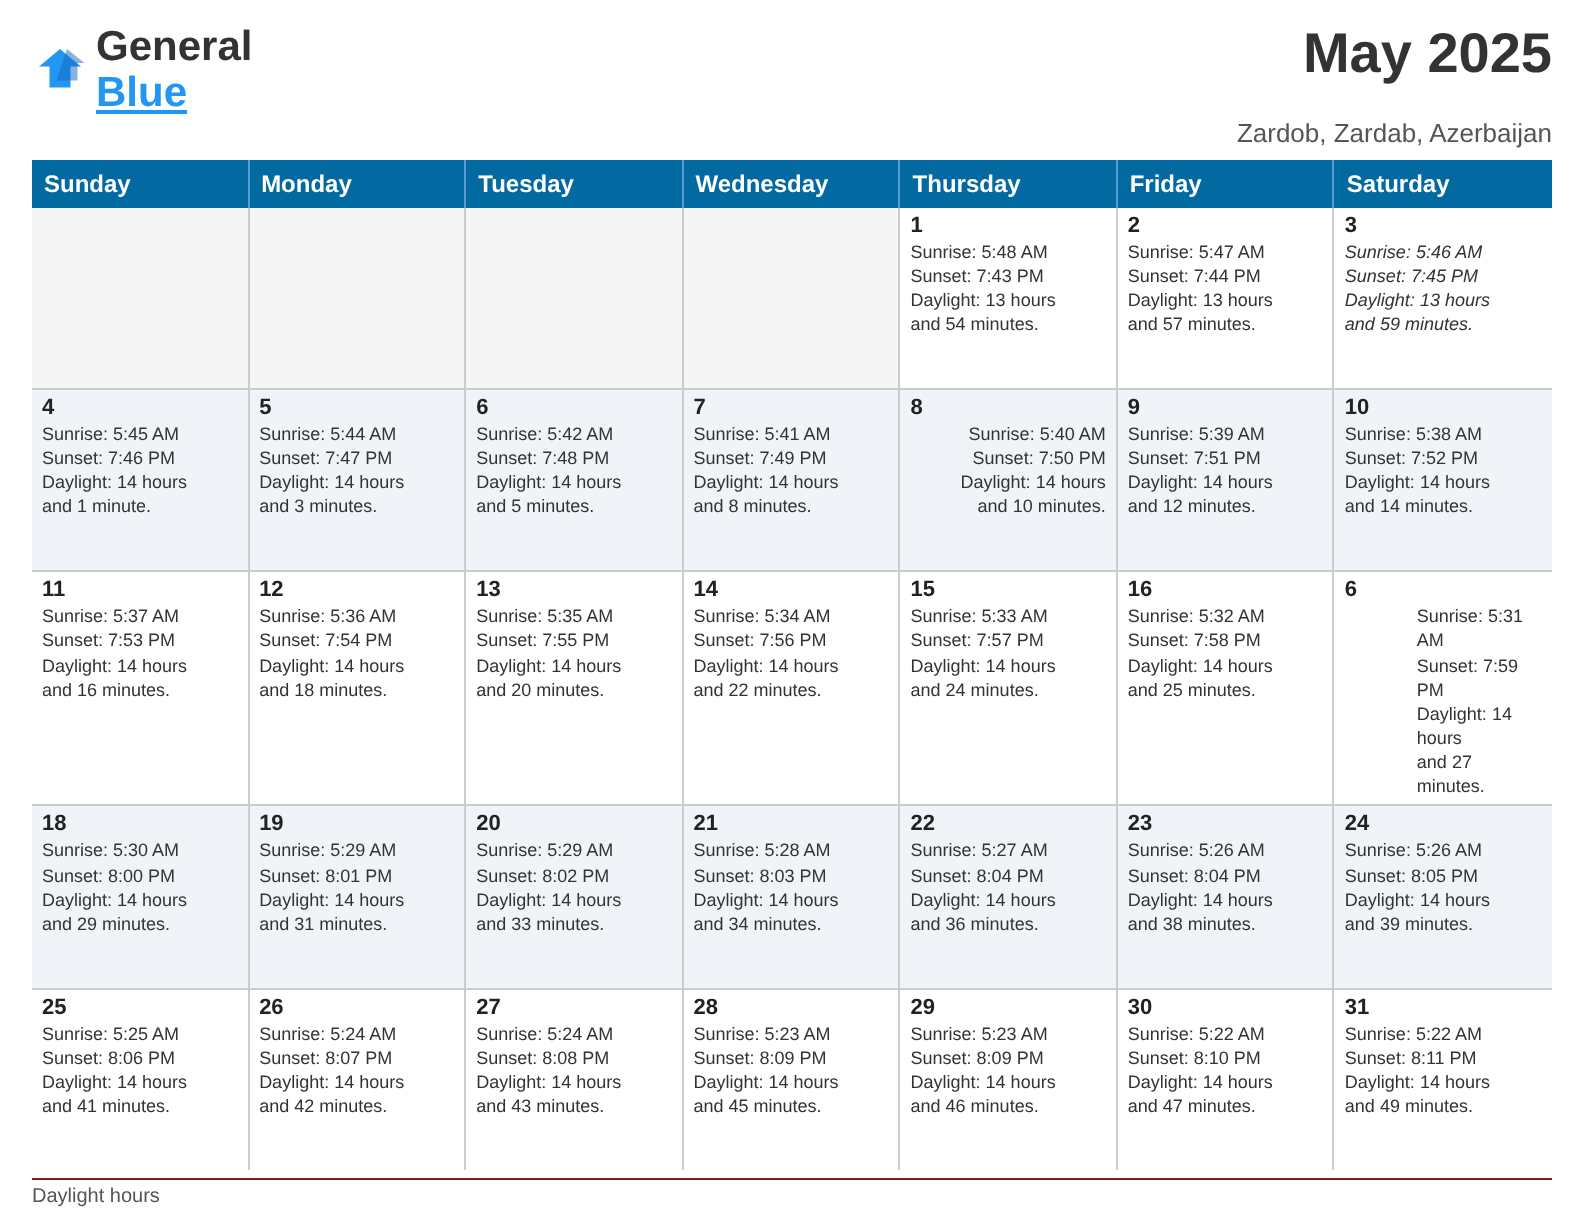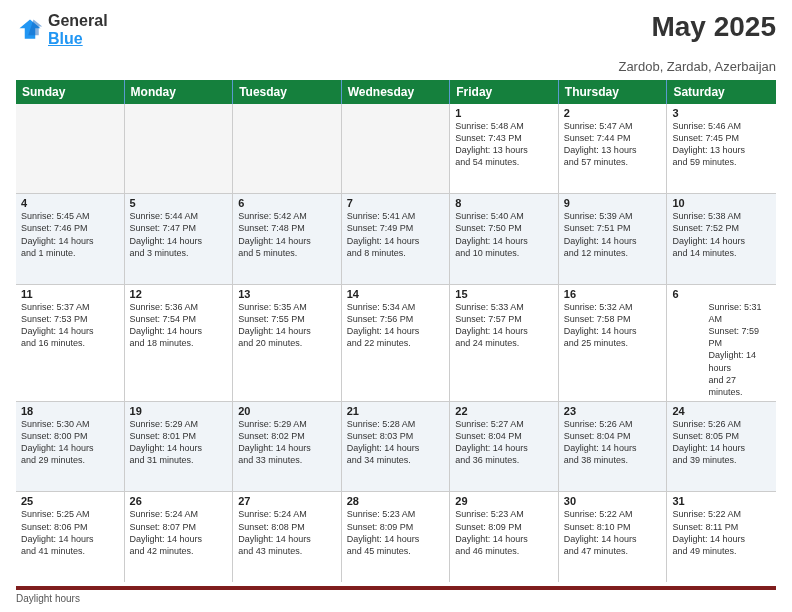--- a/index.html
+++ b/index.html
@@ -22,21 +22,21 @@
       justify-content: space-between;
       align-items: flex-start;
       margin-bottom: 6px;
     }
     .logo {
       display: flex;
       align-items: center;
       gap: 4px;
     }
     .logo-text {
-      font-size: 16px;
+      font-size: 21px;
       font-weight: bold;
       line-height: 1.1;
     }
     .logo-general { color: #333; }
     .logo-blue { color: #2196f3; text-decoration: underline; }
     .logo-icon {
       width: 28px;
       height: 28px;
     }
     .title-block {
@@ -54,21 +54,21 @@
       margin-top: 16px;
     }
     .calendar {
       flex: 1;
       display: flex;
       flex-direction: column;
     }
     .cal-header {
       display: grid;
       grid-template-columns: repeat(7, 1fr);
-      background: #15803d;
+      background: #0369a1;
     }
     .cal-header-cell {
       color: #fff;
       font-size: 12px;
       font-weight: bold;
       padding: 5px 6px;
       text-align: left;
       border-right: 1px solid #5a9ad0;
     }
     .cal-header-cell:last-child { border-right: none; }
@@ -105,21 +105,21 @@
     .cell-text {
       font-size: 9px;
       line-height: 1.35;
       color: #333;
     }
     .footer-note {
       font-size: 10px;
       color: #555;
       margin-top: 4px;
       padding-top: 3px;
-      border-top: 4px solid #7f1d1d;
+      border-top: 1px solid #7f1d1d;
     }
   </style>
 </head>
 <body>
 
 <div class="page">
   <div class="header">
     <div class="logo">
       <svg class="logo-icon" viewBox="0 0 32 32">
         <polygon points="16,4 28,14 22,14 22,26 10,26 10,14 4,14" fill="#2196f3"></polygon>
@@ -135,22 +135,22 @@
       <div class="location">Zardob, Zardab, Azerbaijan</div>
     </div>
   </div>
 
   <div class="calendar">
     <div class="cal-header">
     <div class="cal-header-cell">Sunday</div>
         <div class="cal-header-cell">Monday</div>
         <div class="cal-header-cell">Tuesday</div>
         <div class="cal-header-cell">Wednesday</div>
+        <div class="cal-header-cell">Thursday</div>
         <div class="cal-header-cell">Friday</div>
-        <div class="cal-header-cell">Thursday</div>
         <div class="cal-header-cell">Saturday</div>
       </div>
     <div class="cal-body">
     <div class="cal-row">
           <div class="cal-cell empty"></div>
           <div class="cal-cell empty"></div>
           <div class="cal-cell empty"></div>
           <div class="cal-cell empty"></div>
           <div class="cal-cell">
             <div class="day-num">1</div>
@@ -161,21 +161,21 @@
           </div>
           <div class="cal-cell">
             <div class="day-num">2</div>
             <div class="cell-text" style="white-space: pre-line;">Sunrise: 5:47 AM
 Sunset: 7:44 PM
 Daylight: 13 hours
 and 57 minutes.</div>
           </div>
           <div class="cal-cell">
             <div class="day-num">3</div>
-            <div class="cell-text" style="white-space: pre-line;">Sunrise: 5:46 AM
+            <div class="cell-text" style="white-space: pre-line; font-style: italic;">Sunrise: 5:46 AM
 Sunset: 7:45 PM
 Daylight: 13 hours
 and 59 minutes.</div>
           </div>
         </div>
         <div class="cal-row">
           <div class="cal-cell alt-row">
             <div class="day-num">4</div>
             <div class="cell-text" style="white-space: pre-line;">Sunrise: 5:45 AM
 Sunset: 7:46 PM
@@ -198,21 +198,21 @@
           </div>
           <div class="cal-cell alt-row">
             <div class="day-num">7</div>
             <div class="cell-text" style="white-space: pre-line;">Sunrise: 5:41 AM
 Sunset: 7:49 PM
 Daylight: 14 hours
 and 8 minutes.</div>
           </div>
           <div class="cal-cell alt-row">
             <div class="day-num">8</div>
-            <div class="cell-text" style="white-space: pre-line;">Sunrise: 5:40 AM
+            <div class="cell-text" style="white-space: pre-line; text-align: right;">Sunrise: 5:40 AM
 Sunset: 7:50 PM
 Daylight: 14 hours
 and 10 minutes.</div>
           </div>
           <div class="cal-cell alt-row">
             <div class="day-num">9</div>
             <div class="cell-text" style="white-space: pre-line;">Sunrise: 5:39 AM
 Sunset: 7:51 PM
 Daylight: 14 hours
 and 12 minutes.</div>

